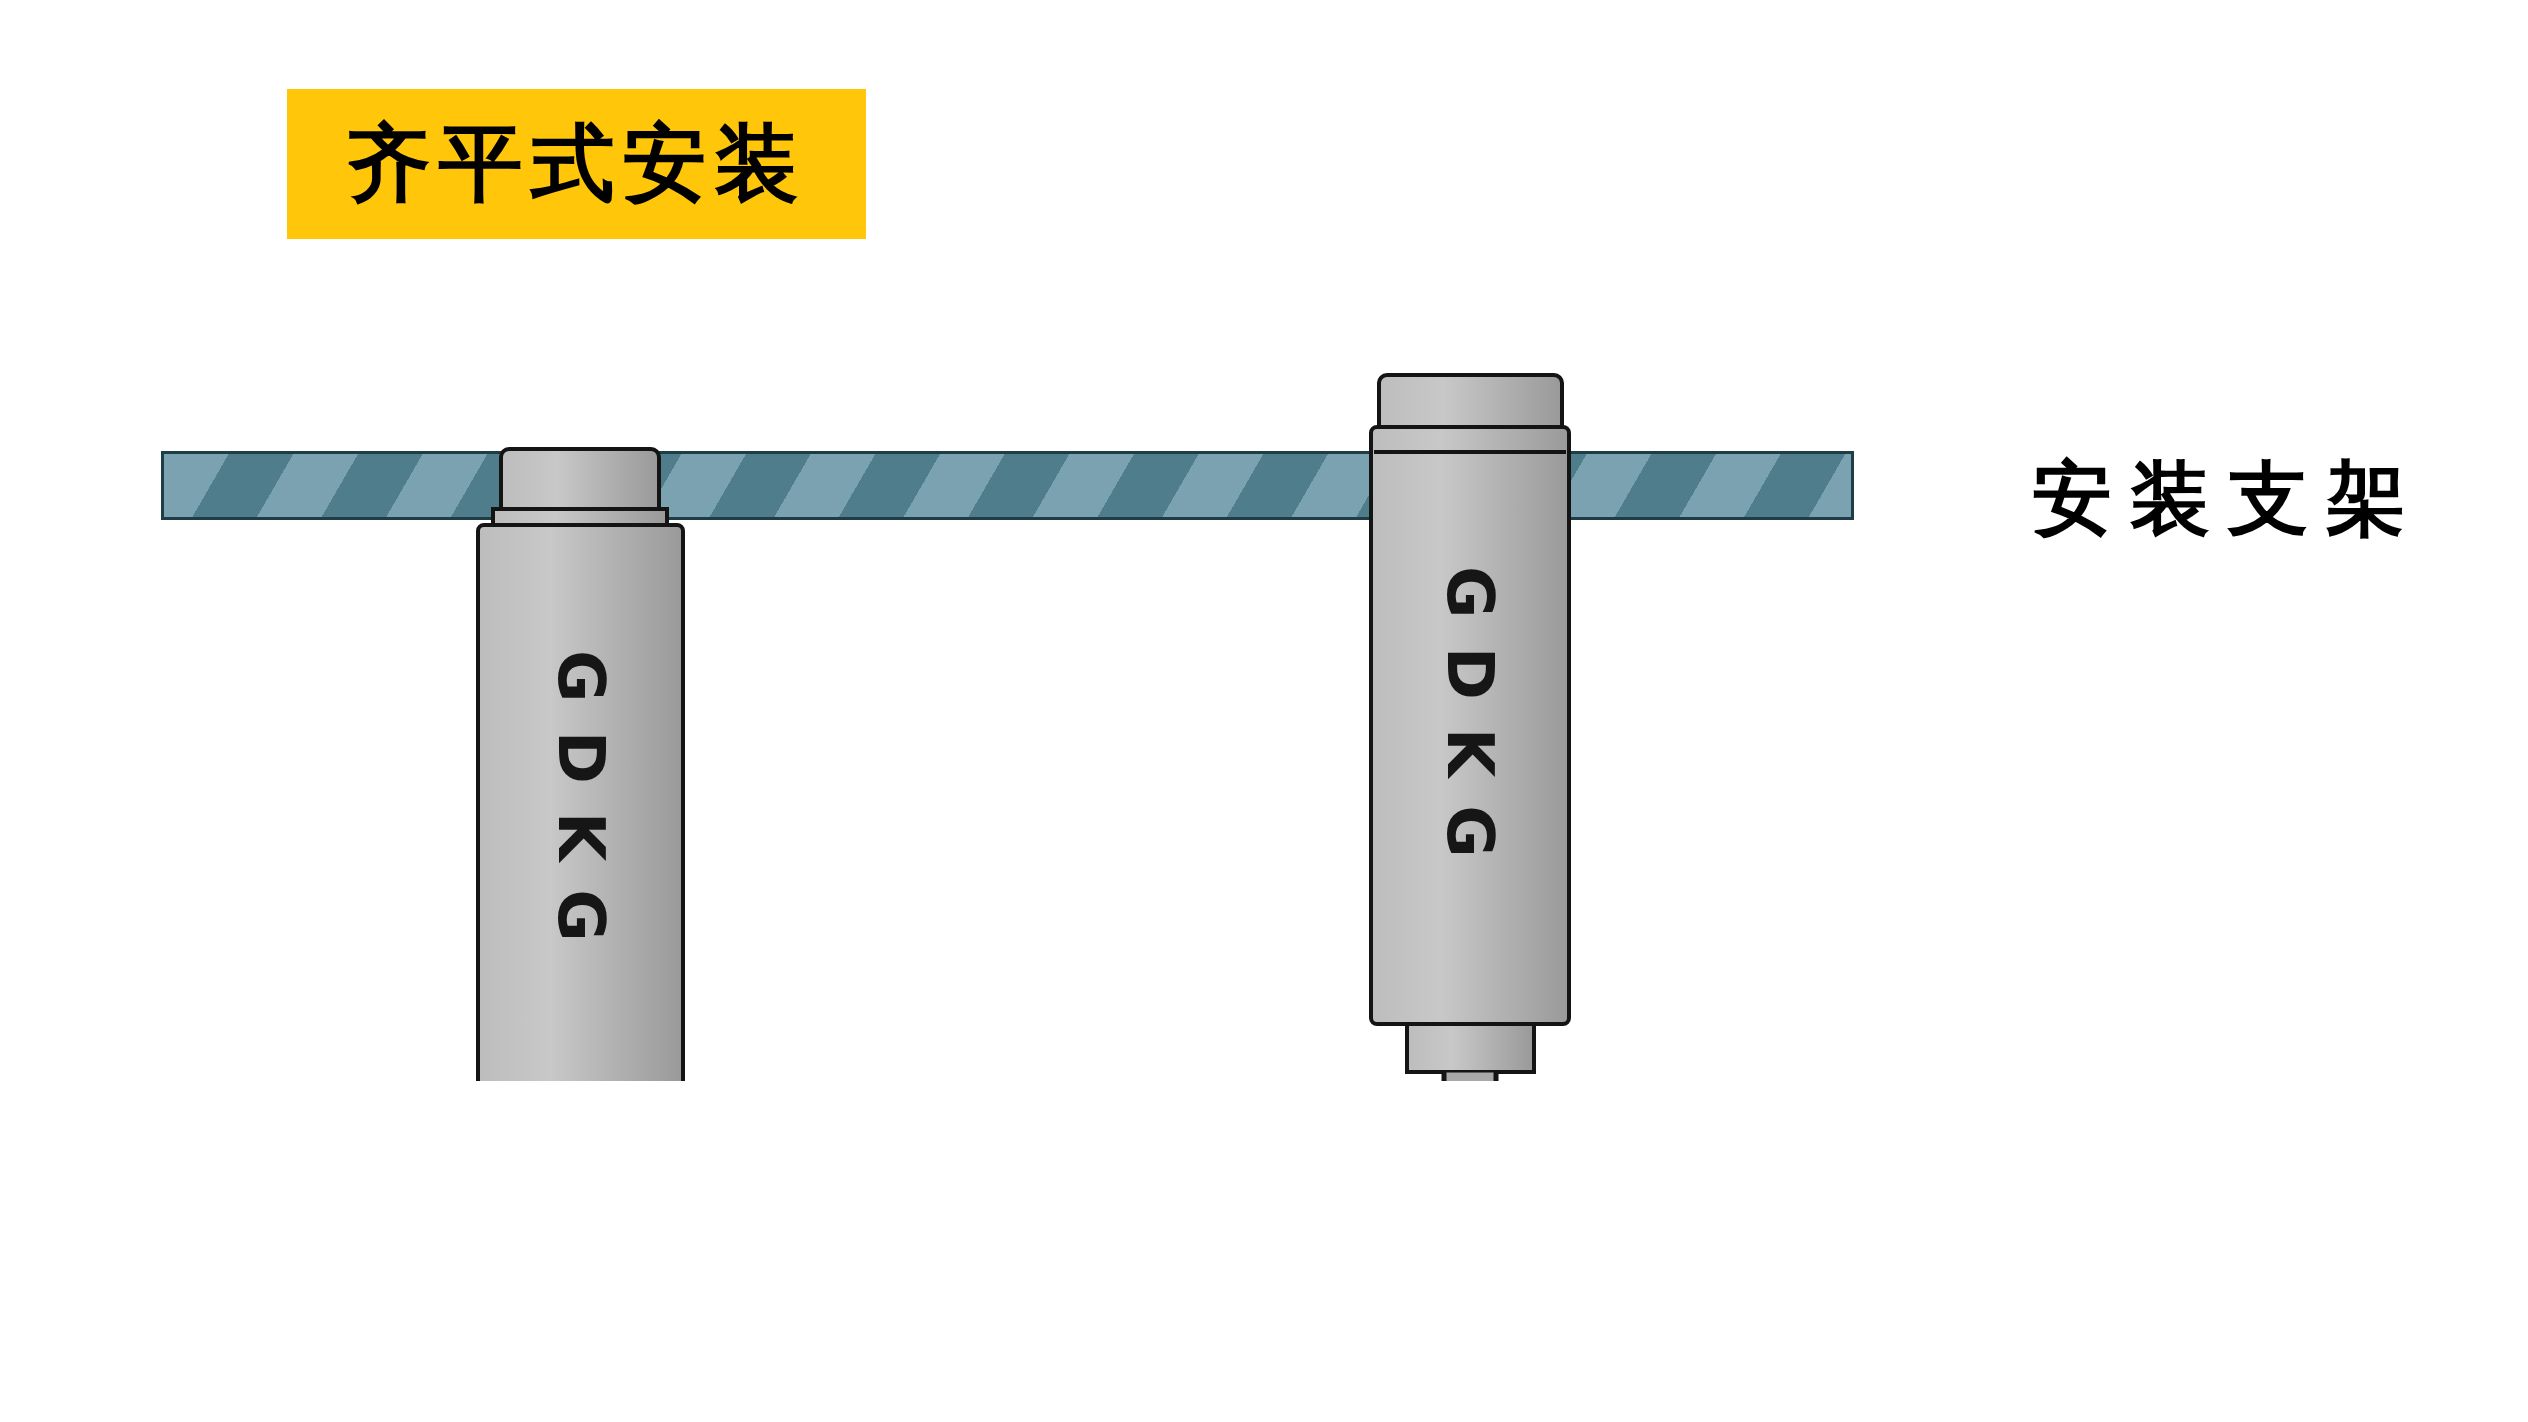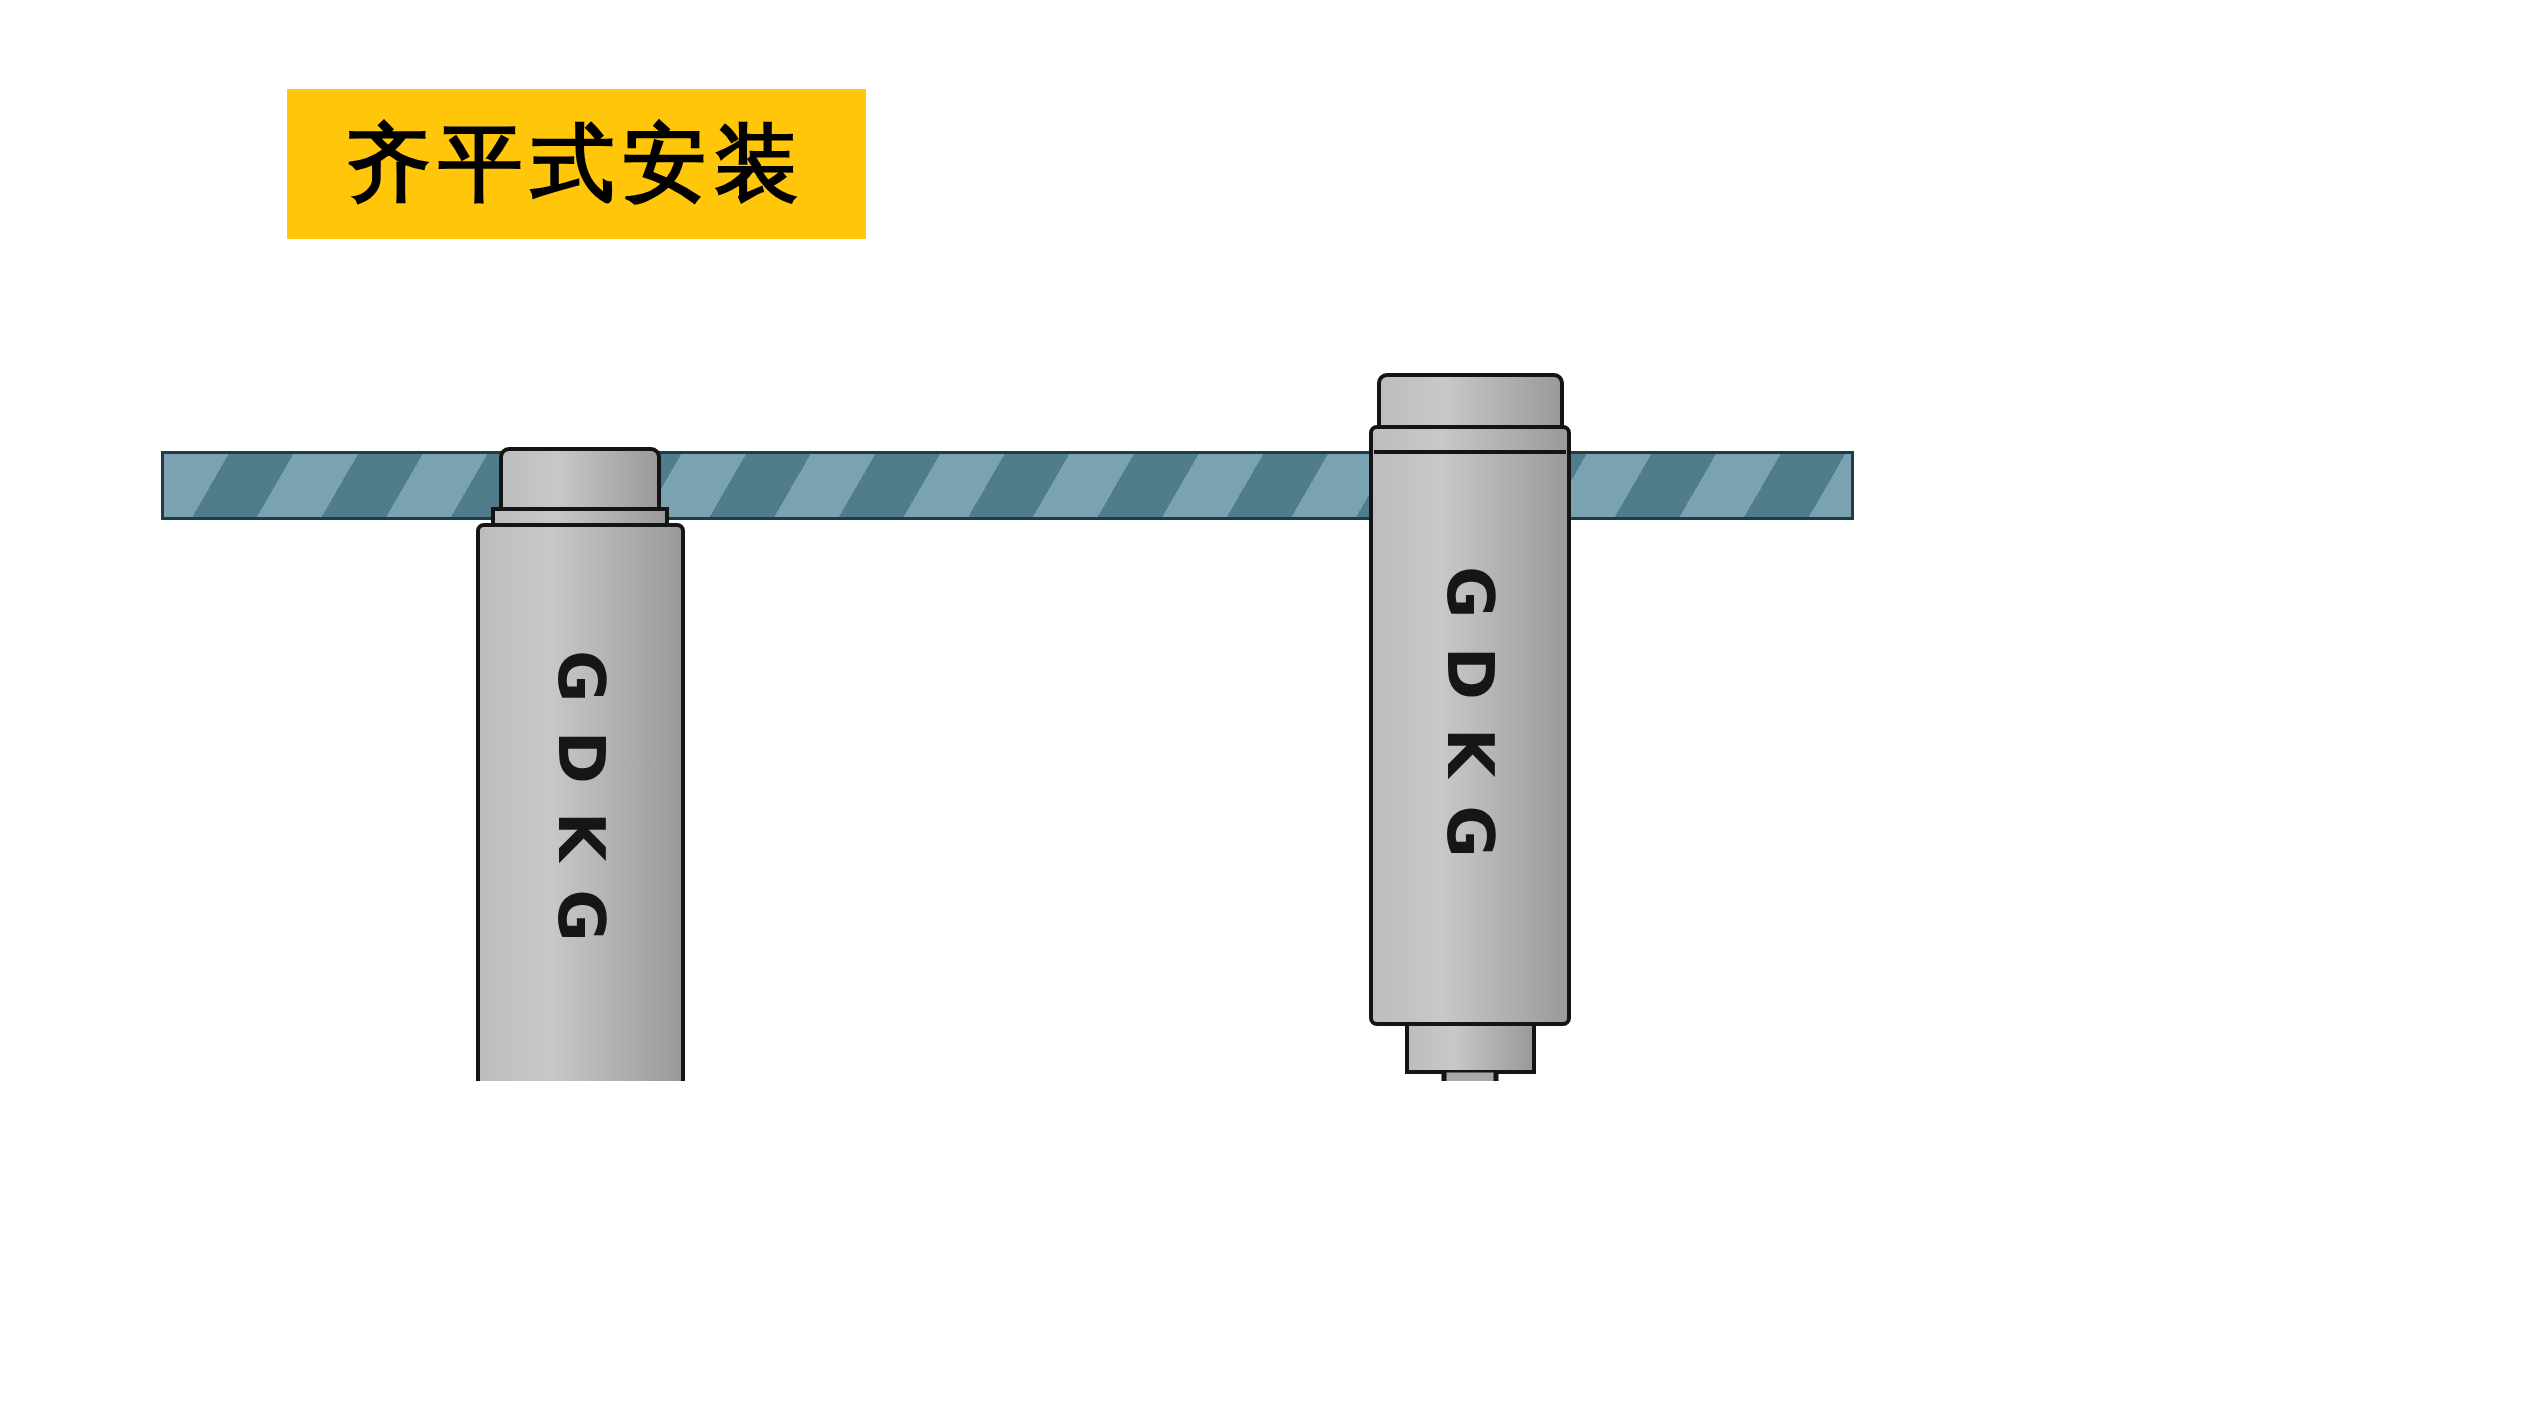--- a/index.html
+++ b/index.html
@@ -96,20 +96,21 @@
 </head>
 <body>
 
 <div class="canvas">
 
   <div class="tag flush">齐平式安装</div>
 
 
   <div class="bracket"></div>
 
+  <div class="bracket-label">安装支架</div>
 
   <div class="sensor sensor-left">
     <div class="part cap"></div>
     <div class="part lip"></div>
     <div class="part body">
       <div class="brand">GDKG</div>
     </div>
     <div class="part collar1"></div>
     <div class="part collar2"></div>
     <div class="part probe"></div>

